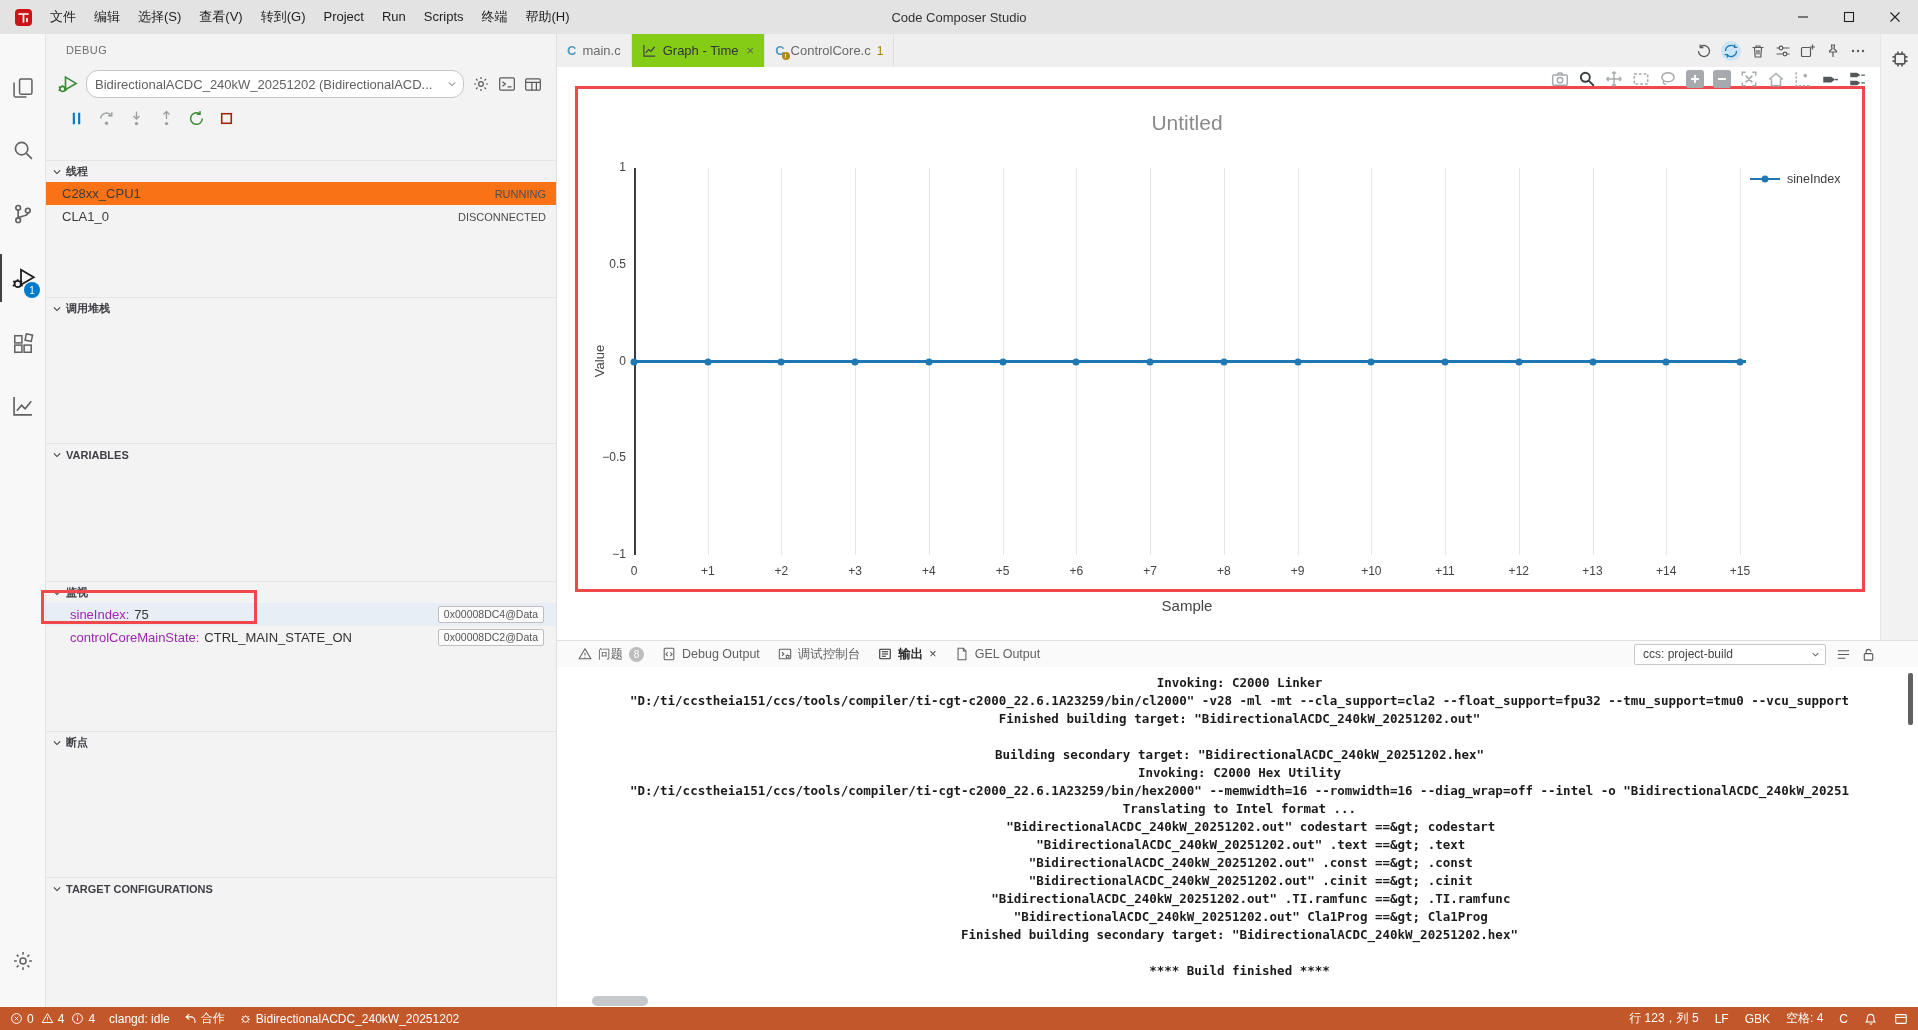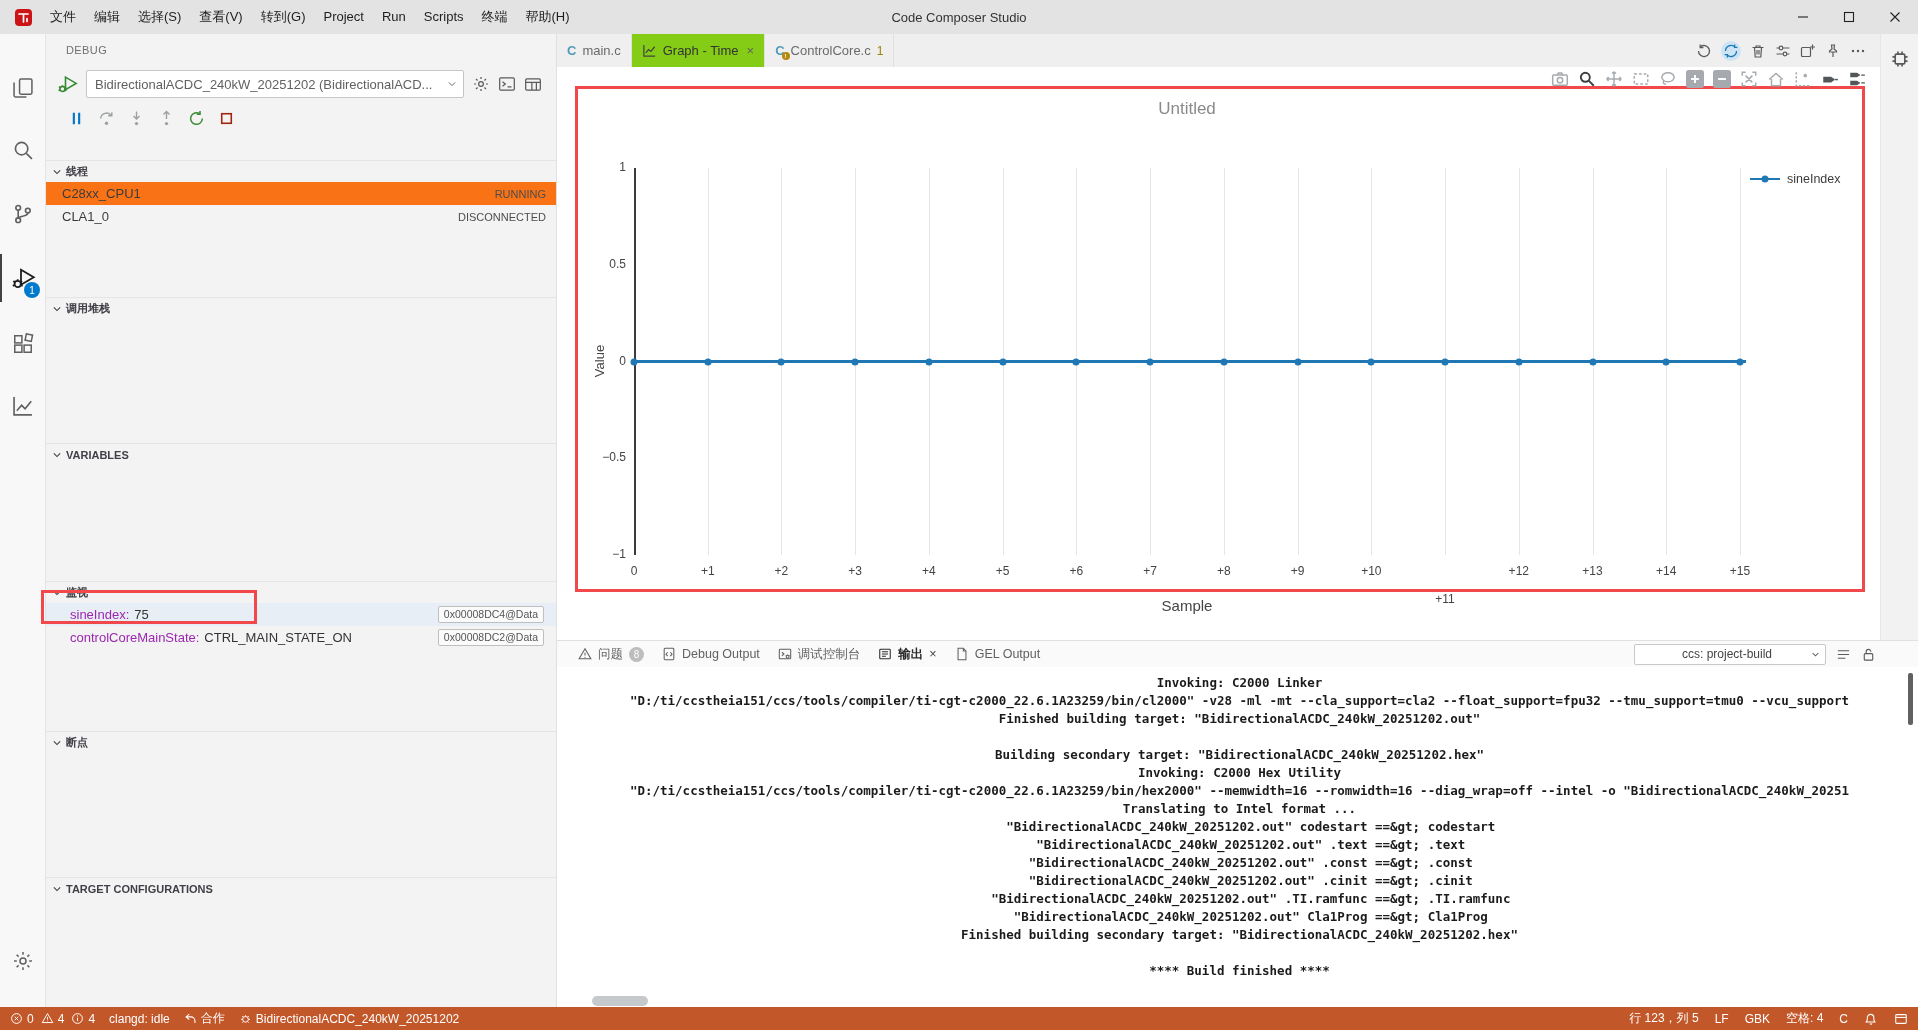--- a/index.html
+++ b/index.html
@@ -17,21 +17,21 @@
   
   .mainrow{flex:1;display:flex;min-height:0;}
   .activitybar{width:46px;background:#F8F8F8;border-right:1px solid #E4E4E4;position:relative;flex:0 0 auto;}
   .act-item{position:absolute;left:0;width:45px;height:48px;display:flex;align-items:center;justify-content:center;color:#616161;}
   .act-item.active{color:#1e1e1e;border-left:2px solid #424242;}
   .act-badge{position:absolute;right:5px;bottom:4px;min-width:16px;height:16px;border-radius:50%;background:#007ACC;color:#fff;font-size:10px;display:flex;align-items:center;justify-content:center;}
   
   .sidebar{width:511px;background:#F3F3F3;border-right:1px solid #E0E0E0;position:relative;flex:0 0 auto;font-size:13px;}
   .sb-title{position:absolute;top:10px;left:20px;font-size:11px;color:#6f6f6f;letter-spacing:.4px;}
   .launch-row{position:absolute;top:36px;left:12px;right:14px;height:28px;display:flex;align-items:center;gap:8px;}
-  .cfg-select{flex:1;height:28px;background:#fff;border:1px solid #C6C6C6;border-radius:2px;display:flex;align-items:center;padding:0 6px 0 8px;color:#616161;font-size:13px;min-width:0;}
+  .cfg-select{flex:1;height:28px;background:#fff;border:1px solid #C6C6C6;border-radius:12px;display:flex;align-items:center;padding:0 6px 0 8px;color:#616161;font-size:13px;min-width:0;}
   .cfg-select .txt{flex:1;white-space:nowrap;overflow:hidden;}
   .icon-btn{color:#5a5a5a;display:flex;align-items:center;justify-content:center;}
   .dbg-controls{position:absolute;top:76px;left:22px;display:flex;gap:13px;align-items:center;}
   .section{position:absolute;left:0;right:0;}
   .sec-h{height:22px;display:flex;align-items:center;gap:4px;padding-left:6px;font-size:11px;font-weight:bold;color:#3f3f46;border-top:1px solid #E5E5E5;background:#F3F3F3;}
   .row{height:23px;display:flex;align-items:center;padding:0 10px 0 16px;color:#3c3c3c;}
   .row.selected{background:#f97316;}
   .row .status{margin-left:auto;font-size:11px;color:#4d4d4d;}
   .watch-row{height:23px;display:flex;align-items:center;padding:0 12px 0 24px;}
   .w-name{color:#9C27B0;white-space:nowrap;}
@@ -52,42 +52,42 @@
   .tabactions{margin-left:auto;display:flex;align-items:center;gap:9px;padding-right:52px;color:#555;}
   .hl-circle{background:#CDE4F5;border-radius:50%;padding:2px;}
   
   .graphpane{height:573px;position:relative;background:#fff;flex:0 0 auto;}
   .modebar{position:absolute;top:3px;right:52px;display:flex;gap:9px;z-index:3;}
   .mb{color:#A6AAAE;}
   .mb.active{color:#3B3F42;}
   .mb.dark{color:#53575A;}
   .chartframe{position:absolute;left:18px;top:19px;width:1290px;height:506px;border:3px solid #F1484B;background:#fff;}
   .chartcanvas{position:absolute;inset:0;overflow:visible;}
-  .c-title{position:absolute;left:609px;top:10px;transform:translateX(-50%);font-size:17px;color:#8a8a8a;}
+  .c-title{position:absolute;left:609px;top:22px;transform:translateX(-50%);font-size:21px;color:#8a8a8a;}
   .legend{position:absolute;left:1172px;top:83px;display:flex;align-items:center;gap:7px;font-size:12.5px;color:#3c3c3c;}
   .legline{width:30px;height:2.5px;background:#1f77b4;position:relative;}
   .legline::after{content:"";position:absolute;left:50%;top:50%;width:7px;height:7px;border-radius:50%;background:inherit;transform:translate(-50%,-50%);}
   .gridline{position:absolute;width:1px;background:#E4E7E9;}
   .yaxisline{position:absolute;width:1.5px;background:#3c3c3c;}
   .xtick{position:absolute;transform:translateX(-50%);font-size:12px;color:#444;}
   .ytick{position:absolute;width:44px;text-align:right;font-size:12px;color:#444;}
   .ylab{position:absolute;left:-1px;top:272px;transform:translate(0,-50%) rotate(-90deg);transform-origin:center;font-size:13px;color:#444;width:44px;text-align:center;}
   .dataline{position:absolute;height:2.5px;}
   .marker{position:absolute;width:7px;height:7px;border-radius:50%;transform:translate(-50%,-50%);}
   .samplelabel{position:absolute;left:77px;top:530px;width:1106px;text-align:center;font-size:15px;color:#444;}
   
   .panel{flex:1;border-top:1px solid #E0E0E0;position:relative;background:#fff;min-height:0;}
   .ptabs{height:26px;display:flex;align-items:center;padding-left:12px;background:#FAFAFA;}
   .ptab{display:flex;align-items:center;gap:6px;padding:0 9px;font-size:12.5px;color:#616161;height:100%;}
   .ptab.active{color:#2b2b2b;font-weight:bold;}
   .pt-badge{min-width:15px;height:15px;border-radius:50%;background:#BDBDBD;color:#fff;font-size:10px;font-weight:normal;display:flex;align-items:center;justify-content:center;}
   .ptab .close{color:#444;font-weight:normal;}
   .ptabs-right{margin-left:auto;display:flex;align-items:center;gap:10px;padding-right:42px;}
   .ch-select{width:192px;height:21px;background:#fff;border:1px solid #C8C8C8;border-radius:2px;display:flex;align-items:center;padding:0 5px 0 8px;font-size:12px;color:#444;}
-  .ch-select .txt{flex:1;white-space:nowrap;overflow:hidden;text-align:center;}
+  .ch-select .txt{flex:1;white-space:nowrap;overflow:hidden;}
   .console{position:absolute;left:0;right:14px;top:26px;bottom:12px;overflow:hidden;padding:7px 0 0 18px;font-family:"DejaVu Sans Mono","Liberation Mono",monospace;font-size:12.5px;font-weight:600;line-height:18px;color:#1b1b1b;white-space:pre;text-align:center;}
   .vscroll{position:absolute;right:5px;top:32px;width:5px;height:52px;background:#616161;border-radius:2px;}
   .hscroll{position:absolute;left:35px;bottom:1px;width:56px;height:10px;background:#C6C9CC;border-radius:5px;}
   
   .statusbar{height:23px;background:#C2572A;color:#fff;display:flex;align-items:center;font-size:12px;padding:0 10px;gap:14px;flex:0 0 auto;}
   .sitem{display:flex;align-items:center;gap:4px;white-space:nowrap;}
   .scluster{display:flex;align-items:center;gap:7px;}
   .sright{margin-left:auto;display:flex;align-items:center;gap:16px;}
 </style>
 </head>
@@ -507,21 +507,21 @@
               <div class="xtick" style="left: 498.4px; top: 475px;">+6</div>
               <div class="gridline" style="left: 572.133px; top: 79px; height: 387px;"></div>
               <div class="xtick" style="left: 572.133px; top: 475px;">+7</div>
               <div class="gridline" style="left: 645.867px; top: 79px; height: 387px;"></div>
               <div class="xtick" style="left: 645.867px; top: 475px;">+8</div>
               <div class="gridline" style="left: 719.6px; top: 79px; height: 387px;"></div>
               <div class="xtick" style="left: 719.6px; top: 475px;">+9</div>
               <div class="gridline" style="left: 793.333px; top: 79px; height: 387px;"></div>
               <div class="xtick" style="left: 793.333px; top: 475px;">+10</div>
               <div class="gridline" style="left: 867.067px; top: 79px; height: 387px;"></div>
-              <div class="xtick" style="left: 867.067px; top: 475px; margin-top: 28px;">+11</div>
+              <div class="xtick" style="left: 867.067px; top: 475px;">+11</div>
               <div class="gridline" style="left: 940.8px; top: 79px; height: 387px;"></div>
               <div class="xtick" style="left: 940.8px; top: 475px;">+12</div>
               <div class="gridline" style="left: 1014.53px; top: 79px; height: 387px;"></div>
               <div class="xtick" style="left: 1014.53px; top: 475px;">+13</div>
               <div class="gridline" style="left: 1088.27px; top: 79px; height: 387px;"></div>
               <div class="xtick" style="left: 1088.27px; top: 475px;">+14</div>
               <div class="gridline" style="left: 1162px; top: 79px; height: 387px;"></div>
               <div class="xtick" style="left: 1162px; top: 475px;">+15</div>
               <div class="ytick" style="left: 4px; top: 71px;">1</div>
               <div class="ytick" style="left: 4px; top: 167.75px;">0.5</div>

